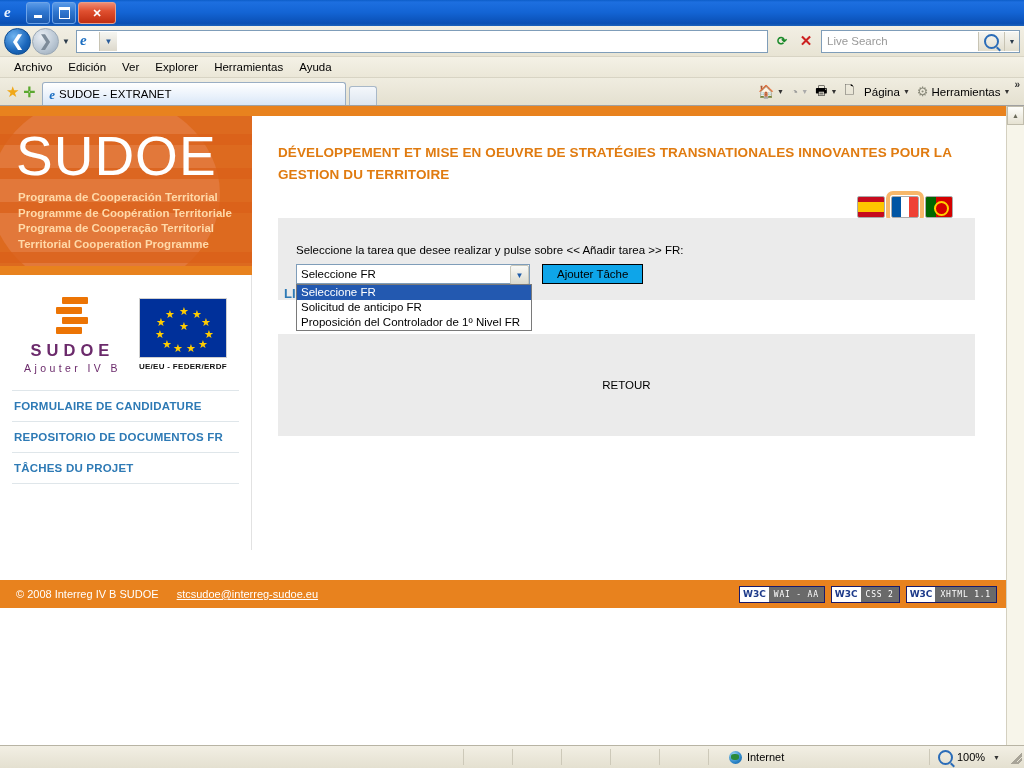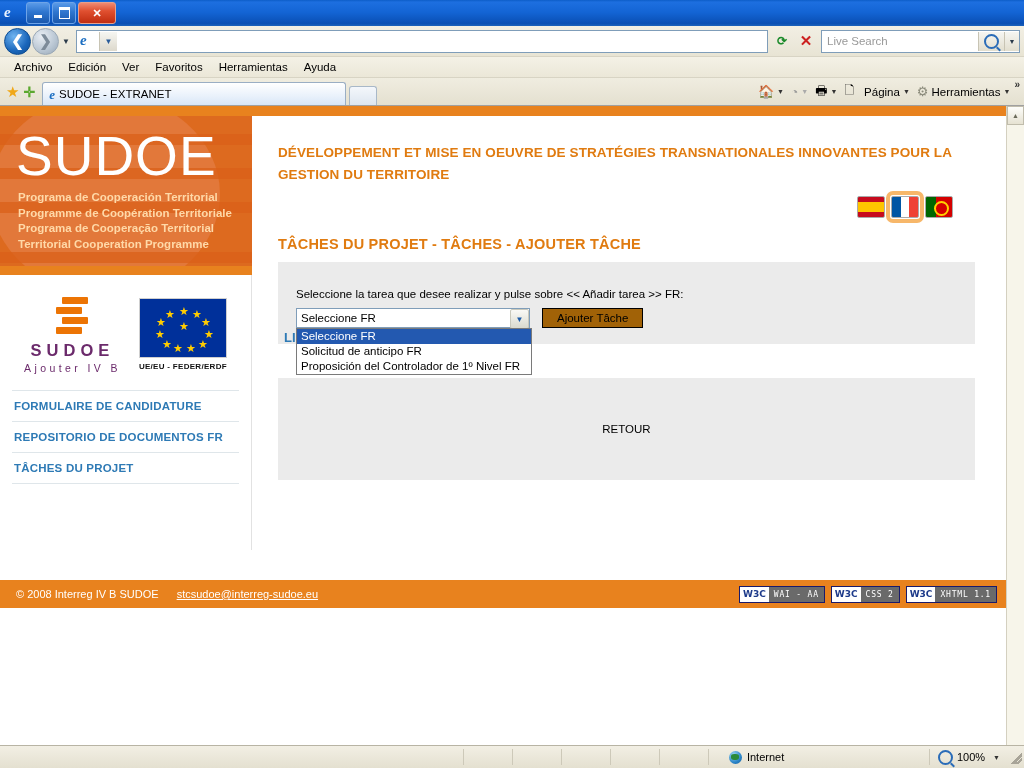--- a/index.html
+++ b/index.html
@@ -429,21 +429,21 @@
     border: 1px solid #7a7a7a;
     z-index: 50;
   }
   .dd-opt {
     font-size: 11.5px; color: #000;
     padding: 1px 4px 2px 4px;
     white-space: nowrap;
   }
   .dd-opt.sel { background: #2359b0; color: #fff; }
   .btn {
-    background: #a16207;
+    background: #0ea5e9;
     border: 1px solid #000;
     font-size: 11.5px;
     padding: 3px 14px;
     color: #000;
   }
   .liste-text {
     position: absolute;
     left: 6px; top: 68px;
     color: #2e7ab5;
     font-size: 13px;
@@ -579,21 +579,21 @@
           <span class="magn"></span>
         </span>
       <span class="search-dd">▼</span>
     </span>
   </div>
 
   <div class="menubar">
     <span class="menu-item">Archivo</span>
     <span class="menu-item">Edición</span>
     <span class="menu-item">Ver</span>
-    <span class="menu-item">Favoritos</span>
+    <span class="menu-item">Explorer</span>
     <span class="menu-item">Herramientas</span>
     <span class="menu-item">Ayuda</span>
   </div>
 
   <div class="tabrow">
     <span class="fav-icons">
       <span style="color:#f0a819;font-size:15px;">★</span>
       <span style="color:#5aa82e;font-size:14px;font-weight:bold;">✛</span>
     </span>
     <span class="tab">
@@ -693,21 +693,20 @@
 
           <div class="rightcol">
             <div class="page-subtitle">DÉVELOPPEMENT ET MISE EN OEUVRE DE STRATÉGIES TRANSNATIONALES INNOVANTES POUR LA GESTION DU TERRITOIRE</div>
 
             <div class="flags">
               <span class="flag flag-es"></span>
               <span class="flag flag-fr sel"></span>
               <span class="flag flag-pt"></span>
             </div>
 
-            <div class="page-title">TÂCHES DU PROJET - TÂCHES - AJOUTER TÂCHE</div>
 
             <div class="panel">
               <div class="form-label">Seleccione la tarea que desee realizar y pulse sobre &lt;&lt; Añadir tarea &gt;&gt; FR:</div>
               <div class="form-row">
                 <span class="select-wrap">
                   <span class="select-box">
                     <span>Seleccione FR</span>
                     <span class="select-arrow">▼</span>
                   </span>
                   <span class="dropdown">

